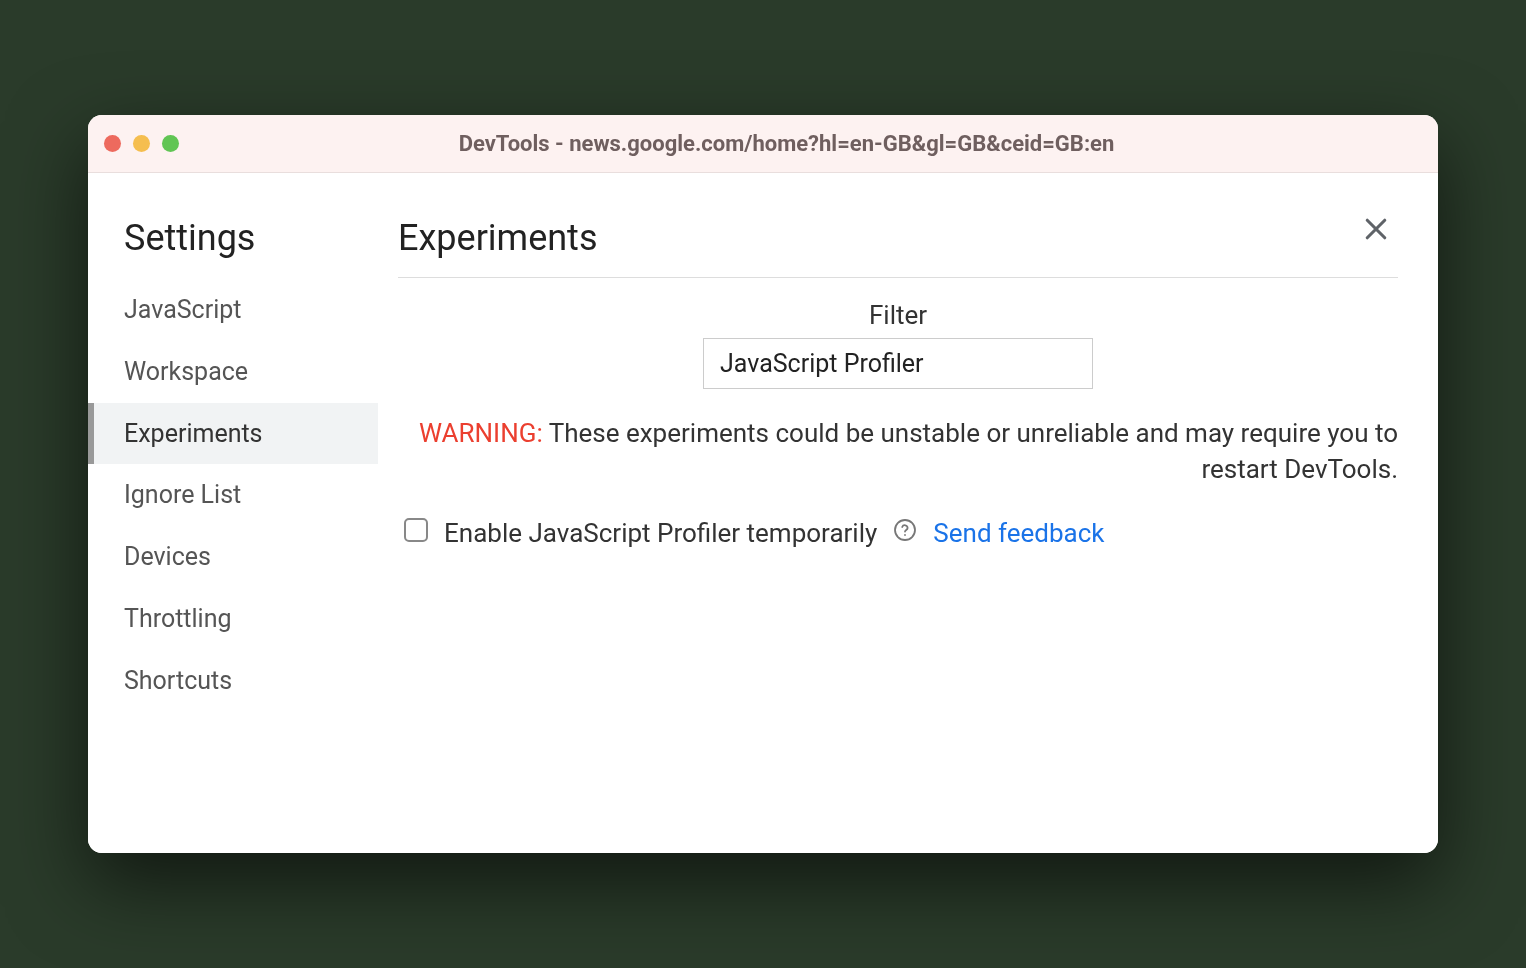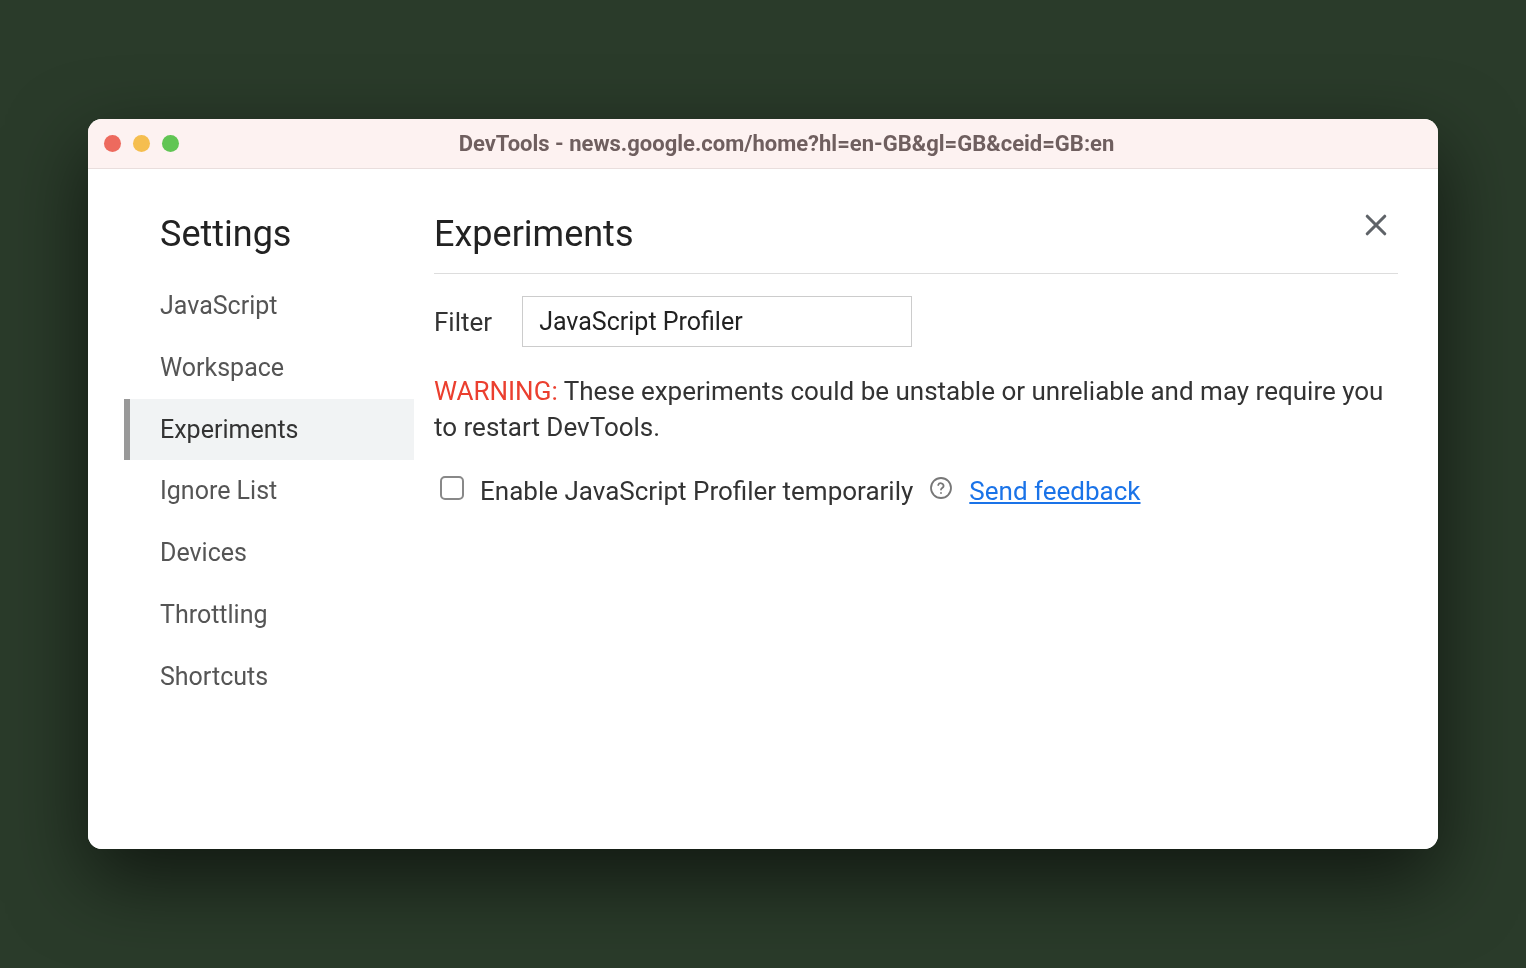--- a/index.html
+++ b/index.html
@@ -18,21 +18,21 @@
     }
     .window {
       width: 1350px;
       background: #ffffff;
       border-radius: 14px;
       box-shadow: 0 30px 80px rgba(0,0,0,0.6);
       overflow: hidden;
     }
     .titlebar {
       background: #fdf2f1;
-      height: 50px;
+      height: 58px;
       display: flex;
       align-items: center;
       padding: 0 16px;
       border-bottom: 1px solid #e9dedd;
     }
     .traffic-lights {
       display: flex;
       gap: 12px;
       margin-right: 52px;
     }
@@ -49,21 +49,20 @@
       text-align: center;
       color: #6f5f5f;
       font-size: 22px;
       font-weight: 700;
       margin-right: 80px;
     }
     .body-area {
       display: flex;
       background: #fff;
       min-height: 680px;
-      padding-left: 36px;
     }
     .sidebar {
       width: 290px;
       padding: 44px 0 40px 0;
       flex-shrink: 0;
     }
     .sidebar-title {
       font-size: 36px;
       font-weight: 400;
       color: #222;
@@ -107,40 +106,42 @@
       font-size: 36px;
       font-weight: 400;
       color: #222;
       padding-bottom: 18px;
       border-bottom: 1px solid #ddd;
       margin-bottom: 22px;
     }
     .filter-row {
       display: flex;
       align-items: center;
-      gap: 30px;
+      gap: 8px;
       margin-bottom: 26px;
+      flex-direction: column;
     }
     .filter-label {
       font-size: 26px;
       color: #333;
     }
     .filter-input {
       border: 1px solid #ccc;
       padding: 10px 16px;
       font-size: 25px;
       color: #222;
       width: 390px;
       font-family: inherit;
     }
     .warning-text {
       font-size: 26px;
       color: #333;
       line-height: 1.4;
       margin-bottom: 30px;
+      text-align: right;
     }
     .warning-prefix {
       color: #eb3f2f;
     }
     .experiment-row {
       display: flex;
       gap: 16px;
       font-size: 26px;
       color: #333;
       padding-left: 6px;
@@ -162,21 +163,20 @@
       color: #777;
       cursor: pointer;
       flex-shrink: 0;
     }
     .help-icon svg {
       width: 24px;
       height: 24px;
     }
     .feedback-link {
       color: #1a73e8;
-      text-decoration: underline;
       cursor: pointer;
     }
   </style>
 </head>
 <body>
 
 <div class="window">
   <div class="titlebar">
     <div class="traffic-lights">
       <div class="light close"></div>

